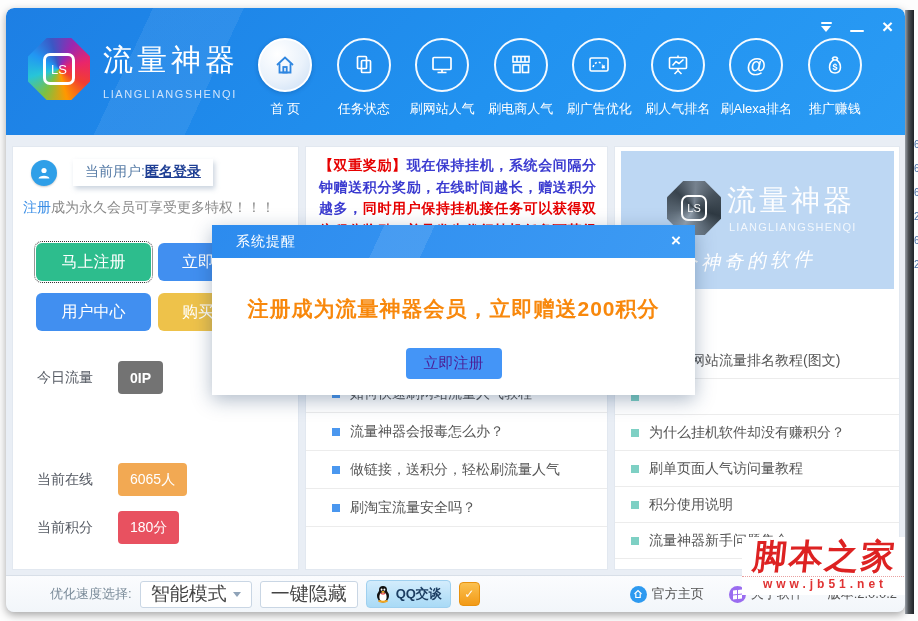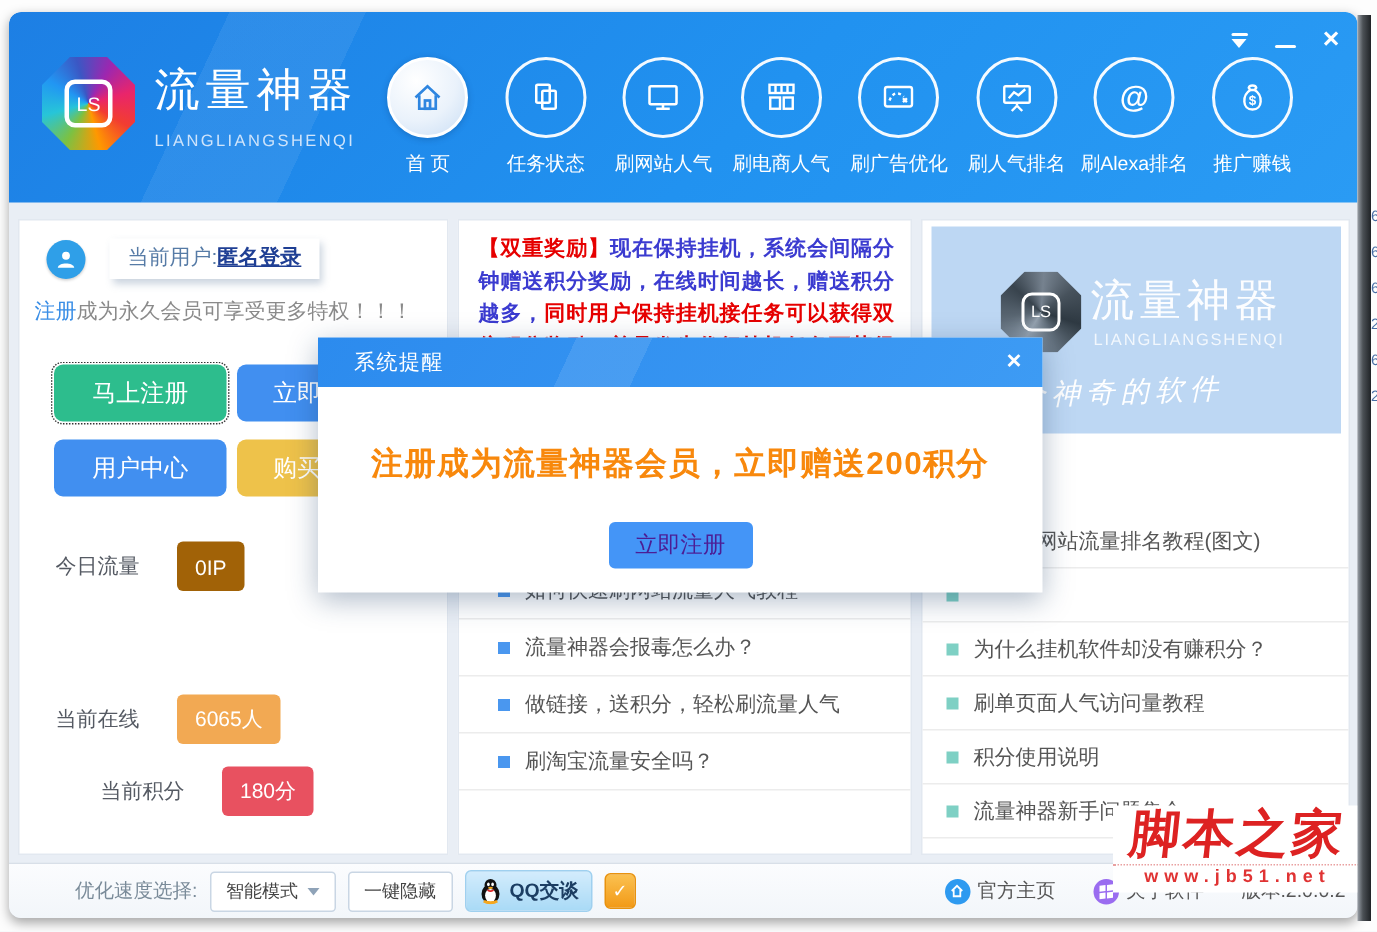--- a/index.html
+++ b/index.html
@@ -87,21 +87,21 @@
   .dialog-title{color:#fff;font-size:14px;padding-left:24px;letter-spacing:1px;}
   .dialog-close{position:absolute;right:14px;top:6px;color:#fff;font-size:17px;font-weight:bold;cursor:pointer;}
   .dialog-msg{margin-top:37px;text-align:center;font-size:21px;font-weight:bold;letter-spacing:1px;}
   .dialog-btn{display:block;margin:25px auto 0 auto;width:96px;height:31px;background:#4495f7;border:none;
     border-radius:4px;color:#4c1d95;font-size:15px;cursor:pointer;font-family:inherit;}
   
   .bottombar{position:absolute;left:0;top:567px;width:899px;height:37px;background:linear-gradient(#fbfcfe,#f2f6fa);
     border-top:1px solid #d8dfe8;border-radius:0 0 8px 8px;box-sizing:border-box;display:flex;align-items:center;}
   .bb-left{display:flex;align-items:center;margin-left:44px;gap:8px;}
   .bb-label{font-size:13px;color:#7a8b99;}
-  .bb-btn{height:25px;background:#fff;border:1px solid #c9d6e4;border-radius:3px;font-size:12px;color:#444;
+  .bb-btn{height:25px;background:#fff;border:1px solid #c9d6e4;border-radius:3px;font-size:19px;color:#444;
     display:flex;align-items:center;justify-content:center;cursor:pointer;padding:0 10px;gap:6px;}
   .bb-btn .dropdown{width:0;height:0;border-left:4px solid transparent;border-right:4px solid transparent;border-top:5px solid #8fa3b8;}
   .qq-pill{height:26px;display:flex;align-items:center;gap:5px;background:linear-gradient(#d3ecfc,#a9daf6);
     border:1px solid #9fd0ef;border-radius:4px;padding:0 8px;cursor:pointer;}
   .qq-text{font-size:13px;font-weight:bold;color:#1c3e63;}
   .shield{width:19px;height:22px;background:linear-gradient(#fbc151,#f29a17);border:1px solid #e8920f;border-radius:4px;
     color:#fff;font-size:12px;font-weight:bold;display:flex;align-items:center;justify-content:center;cursor:pointer;}
   .bb-right{position:absolute;right:8px;display:flex;align-items:center;gap:16px;}
   .bb-link{display:flex;align-items:center;gap:5px;font-size:13px;color:#555;cursor:pointer;margin-right:9px;}
   .mini-circle{width:17px;height:17px;border-radius:50%;display:flex;align-items:center;justify-content:center;}
@@ -249,27 +249,27 @@
         <span class="lnk">注册</span><span>成为永久会员可享受更多特权！！！</span>
       </div>
       <div class="btn-grid">
         <div class="sbtn b0" style="background-color: rgb(45, 189, 141);">马上注册</div>
         <div class="sbtn b1" style="background-color: rgb(65, 143, 240);">立即登录</div>
         <div class="sbtn b2" style="background-color: rgb(65, 143, 240);">用户中心</div>
         <div class="sbtn b3" style="background-color: rgb(238, 194, 74);">购买积分</div>
       </div>
       <div class="stat-row" style="top:214px;">
         <span class="stat-label">今日流量</span>
-        <span class="stat-badge" style="background-color: #a16207;">0IP</span>
+        <span class="stat-badge" style="background-color: #737373; font-weight: bold;">0IP</span>
       </div>
       <div class="stat-row" style="top:316px;">
         <span class="stat-label">当前在线</span>
         <span class="stat-badge" style="background-color: rgb(242, 169, 83);">6065人</span>
       </div>
-      <div class="stat-row" style="top:364px;margin-left:30px;">
+      <div class="stat-row" style="top:364px;">
         <span class="stat-label">当前积分</span>
         <span class="stat-badge" style="background-color: rgb(232, 81, 96);">180分</span>
       </div>
     </div>
 
     <div class="card middle">
       <div class="notice">
         <span style="color: rgb(230, 0, 0);">【双重奖励】</span><span style="color: rgb(59, 59, 208);">现在保持挂机，系统会间隔分钟赠送积分奖励，在线时间越长，赠送积分越多，</span><span style="color: rgb(230, 0, 0);">同时用户保持挂机接任务可以获得双倍积</span><span style="color: rgb(230, 0, 0);">分奖励！并且发生代行挂机任务可获得积分奖励！</span>
       </div>
       <div class="mlist">

